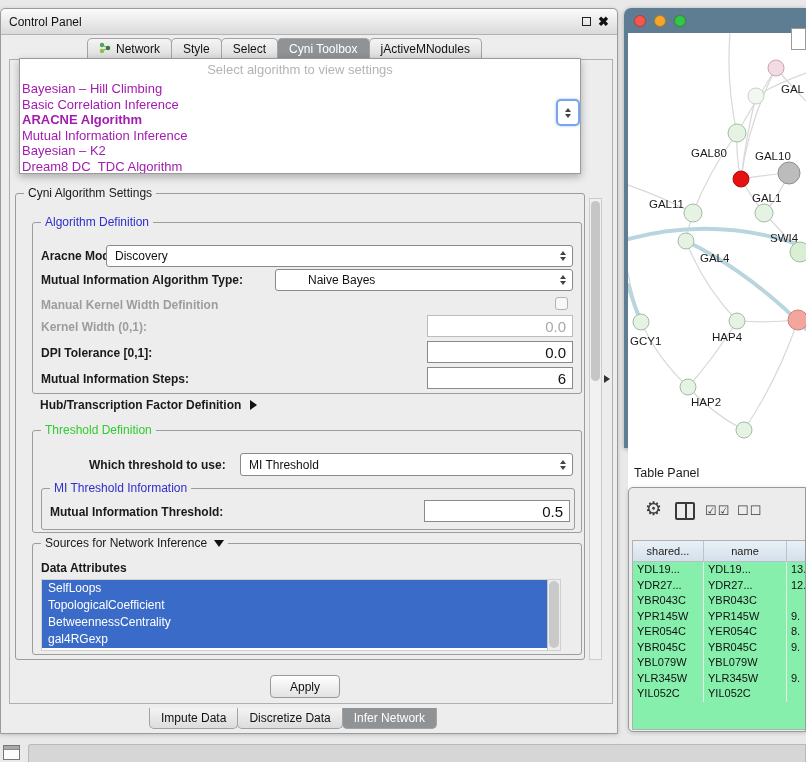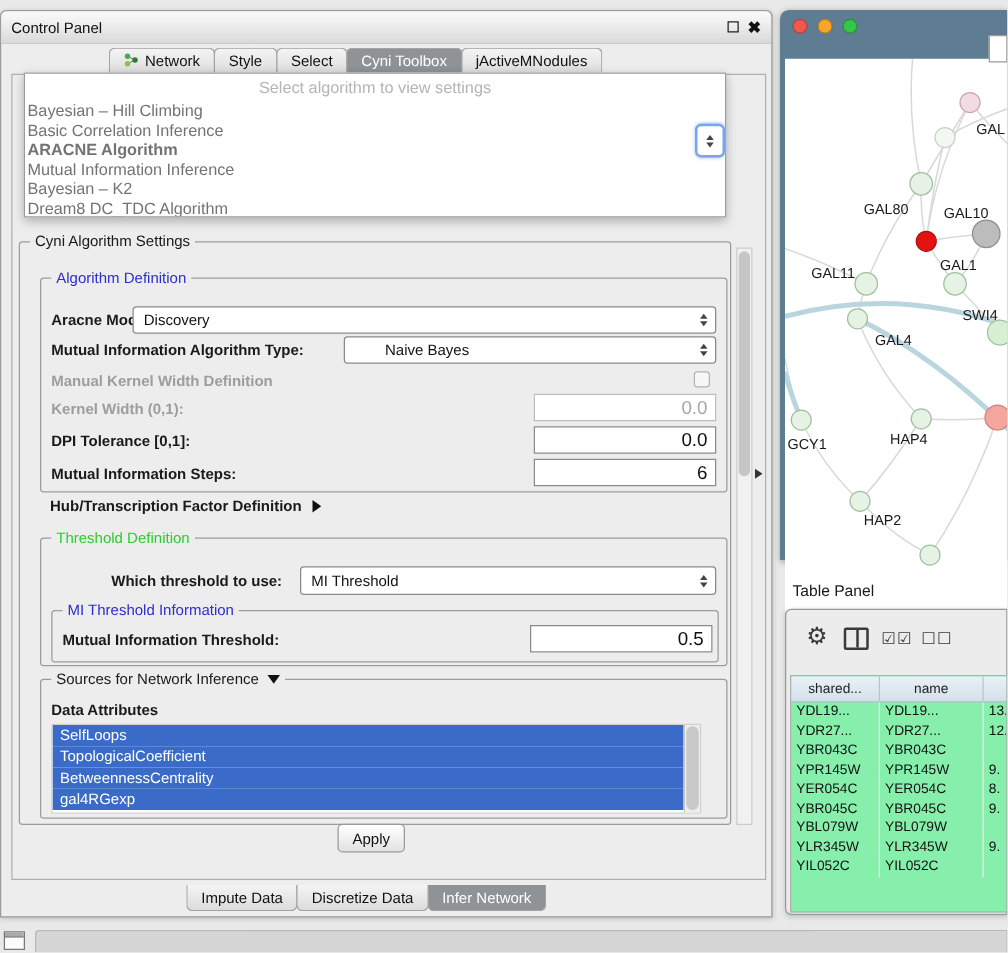--- a/index.html
+++ b/index.html
@@ -60,21 +60,21 @@
   .list-items { flex:1; overflow:hidden; }
   .list-item { height:17px; line-height:17px; font-size:12px; padding-left:6px; color:#fff;
                background:var(--selection-blue); white-space:nowrap; overflow:hidden; }
   .list-scroll { width:13px; background:#ededed; border-left:1px solid #c4c4c4; }
   .list-thumb { margin:1px; height:96%; background:#c9c9c9; border-radius:5px; }
 
   
   .popup { position:absolute; background:#fff; border:1px solid #9a9a9a;
            box-shadow:0 3px 8px rgba(0,0,0,.28); z-index:10; overflow:hidden; }
   .popup-placeholder { height:22px; line-height:22px; text-align:center; color:#b4b4b4; font-size:13px; }
-  .popup-item { height:15.5px; line-height:15.5px; font-size:13px; padding-left:2px; color:#737373; white-space:nowrap; }
+  .popup-item { height:15.5px; line-height:15.5px; font-size:13px; padding-left:2px; color:#a21caf; white-space:nowrap; }
   .popup-item.selected { font-weight:bold; }
 
   .combo-fragment { position:absolute; width:24px; height:27px; background:#fff;
                     border:2px solid #7aa5e8; border-radius:5px; z-index:20;
                     display:flex; flex-direction:column; align-items:center; justify-content:center; gap:2px;
                     box-shadow:0 0 3px #9cc0f5; }
 
   .btn { position:absolute; border:1px solid #9a9a9a; border-radius:4px;
          background:linear-gradient(#ffffff,#e2e2e2); font-size:12px; color:#111;
          display:flex; align-items:center; justify-content:center; font-family:"Liberation Sans", sans-serif; }
@@ -84,21 +84,21 @@
   .vthumb { position:absolute; left:1px; right:1px; background:#c6c6c6; border-radius:6px; }
   .split-arrow { position:absolute; width:0; height:0; border-top:4px solid transparent;
                  border-bottom:4px solid transparent; border-left:6px solid #333; }
 
   
   .net-window { position:absolute; left:624px; top:8px; width:182px; height:440px;
                 background:linear-gradient(var(--mac-frame) 0 26px, var(--mac-frame)); border-radius:7px 0 0 0;
                 box-shadow:0 1px 5px rgba(0,0,0,.3); }
   .lights { position:absolute; top:7px; left:10px; display:flex; gap:8px; }
   .light { width:12px; height:12px; border-radius:50%; border:1px solid rgba(0,0,0,.25); }
-  .net-content { position:absolute; left:4px; top:39px; width:178px; height:519px; background:#fff; overflow:hidden; }
+  .net-content { position:absolute; left:4px; top:25px; width:178px; height:519px; background:#fff; overflow:hidden; }
   .net-scroll-frag { position:absolute; left:791px; top:28px; width:15px; height:22px; background:#fff; border:1px solid #9a9a9a; }
 
   
   .table-panel-label { position:absolute; left:634px; top:466px; font-size:12.5px; color:#1a1a1a; }
   .table-window { position:absolute; left:628px; top:487px; width:178px; height:245px;
                   background:#ececec; border:1px solid #9a9a9a; border-radius:5px 0 0 5px;
                   box-shadow:0 1px 4px rgba(0,0,0,.18); overflow:hidden; }
   .tool-icon { position:absolute; color:#3a3a3a; }
   .col-icon { position:absolute; width:20px; height:18px; border:2px solid #3a3a3a; border-radius:2px; }
   .col-icon .bar { position:absolute; left:8px; top:0; bottom:0; width:2px; background:#3a3a3a; }
@@ -247,21 +247,21 @@
             </div>
         </div>
       </div>
     </div>
 
     <div class="vscroll" style="left:588px; top:189px; height:462px;">
       <div class="vthumb" style="top:2px; height:180px;"></div>
     </div>
     <span class="split-arrow" style="left:603px; top:366px;"></span>
 
-    <button class="btn" style="left:269px; top:650px; width:54px; height:23px;text-align:center;">Apply</button>
+    <button class="btn" style="left:269px; top:666px; width:70px; height:23px;text-align:center;">Apply</button>
 
     <div class="tabs bottom-tabs" style="left:148px; top:699px;">
         <div class="tab">
           <span>Impute Data</span>
         </div>
         <div class="tab">
           <span>Discretize Data</span>
         </div>
         <div class="tab active">
           <span>Infer Network</span>

